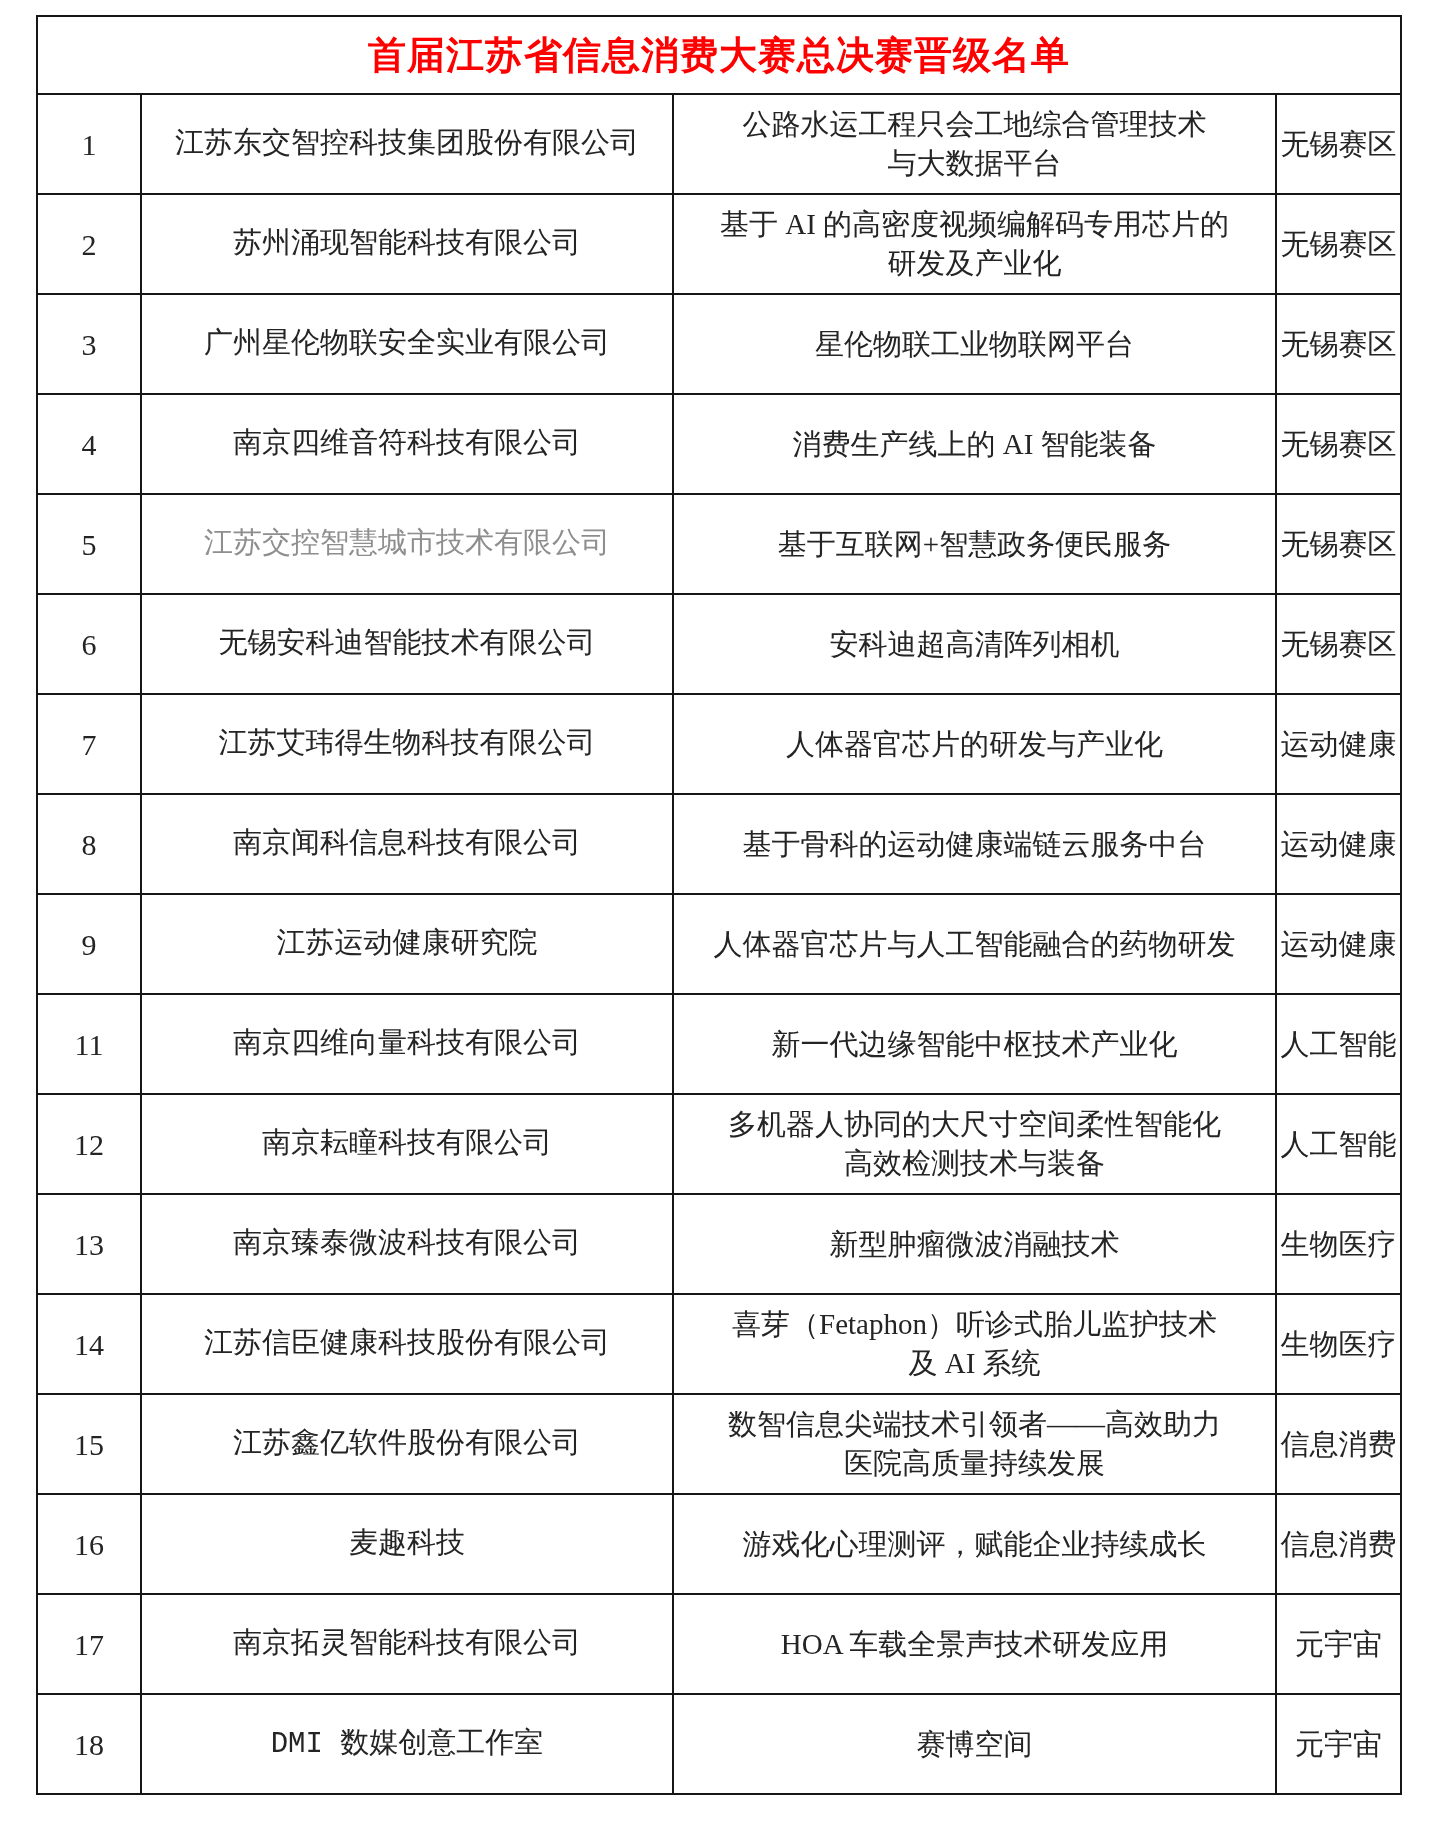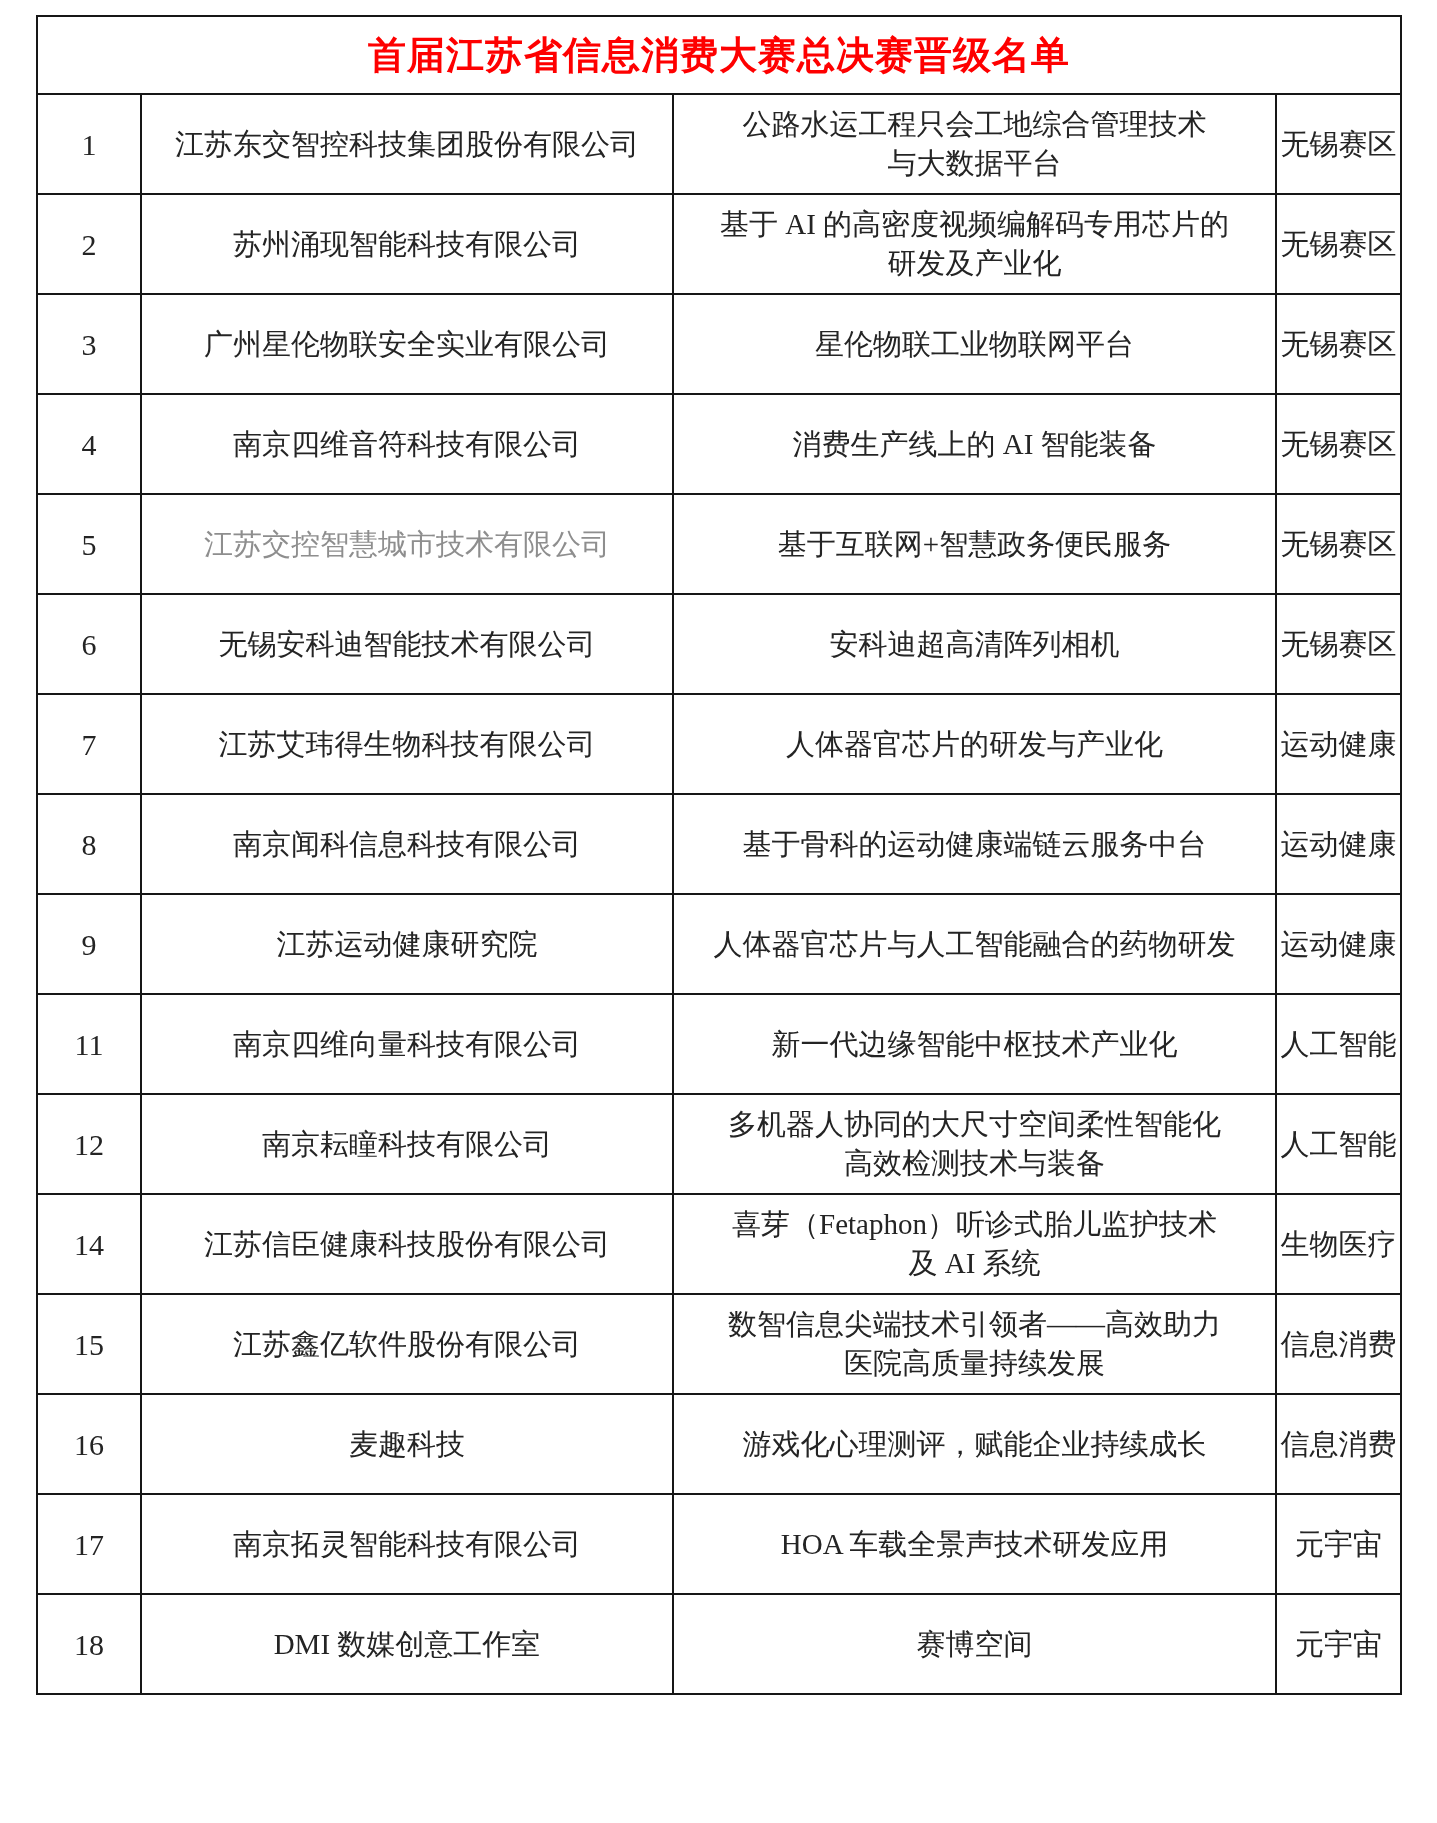--- a/index.html
+++ b/index.html
@@ -44,21 +44,21 @@
     color: var(--header-text, #111111);
   }
   tbody td {
     height: 86px;
     font-size: 29px;
     line-height: 39px;
     color: var(--body-text, #242424);
     white-space: pre-line;
   }
   tbody td.cell-index { font-size: 30px; }
-  tbody td.cell-team { padding: 0 12px; }
+  tbody td.cell-team { padding: 0 12px; font-family: Liberation Mono, monospace; }
   tbody td.cell-project { padding: 6px 4px; }
   tbody td.cell-track { padding: 0 1px; }
   tbody td.muted { color: var(--muted-text, #8e8e8e); }
 </style>
 </head>
 <body>
 
 <div class="page">
   <table class="roster">
     <colgroup>
@@ -136,20 +136,26 @@
           <td class="cell-track">人工智能</td>
         </tr>
         <tr>
           <td class="cell-index">12</td>
           <td class="cell-team">南京耘瞳科技有限公司</td>
           <td class="cell-project">多机器人协同的大尺寸空间柔性智能化
 高效检测技术与装备</td>
           <td class="cell-track">人工智能</td>
         </tr>
         <tr>
+          <td class="cell-index">13</td>
+          <td class="cell-team">南京臻泰微波科技有限公司</td>
+          <td class="cell-project">新型肿瘤微波消融技术</td>
+          <td class="cell-track">生物医疗</td>
+        </tr>
+        <tr>
           <td class="cell-index">14</td>
           <td class="cell-team">江苏信臣健康科技股份有限公司</td>
           <td class="cell-project">喜芽（Fetaphon）听诊式胎儿监护技术
 及 AI 系统</td>
           <td class="cell-track">生物医疗</td>
         </tr>
         <tr>
           <td class="cell-index">15</td>
           <td class="cell-team">江苏鑫亿软件股份有限公司</td>
           <td class="cell-project">数智信息尖端技术引领者——高效助力

